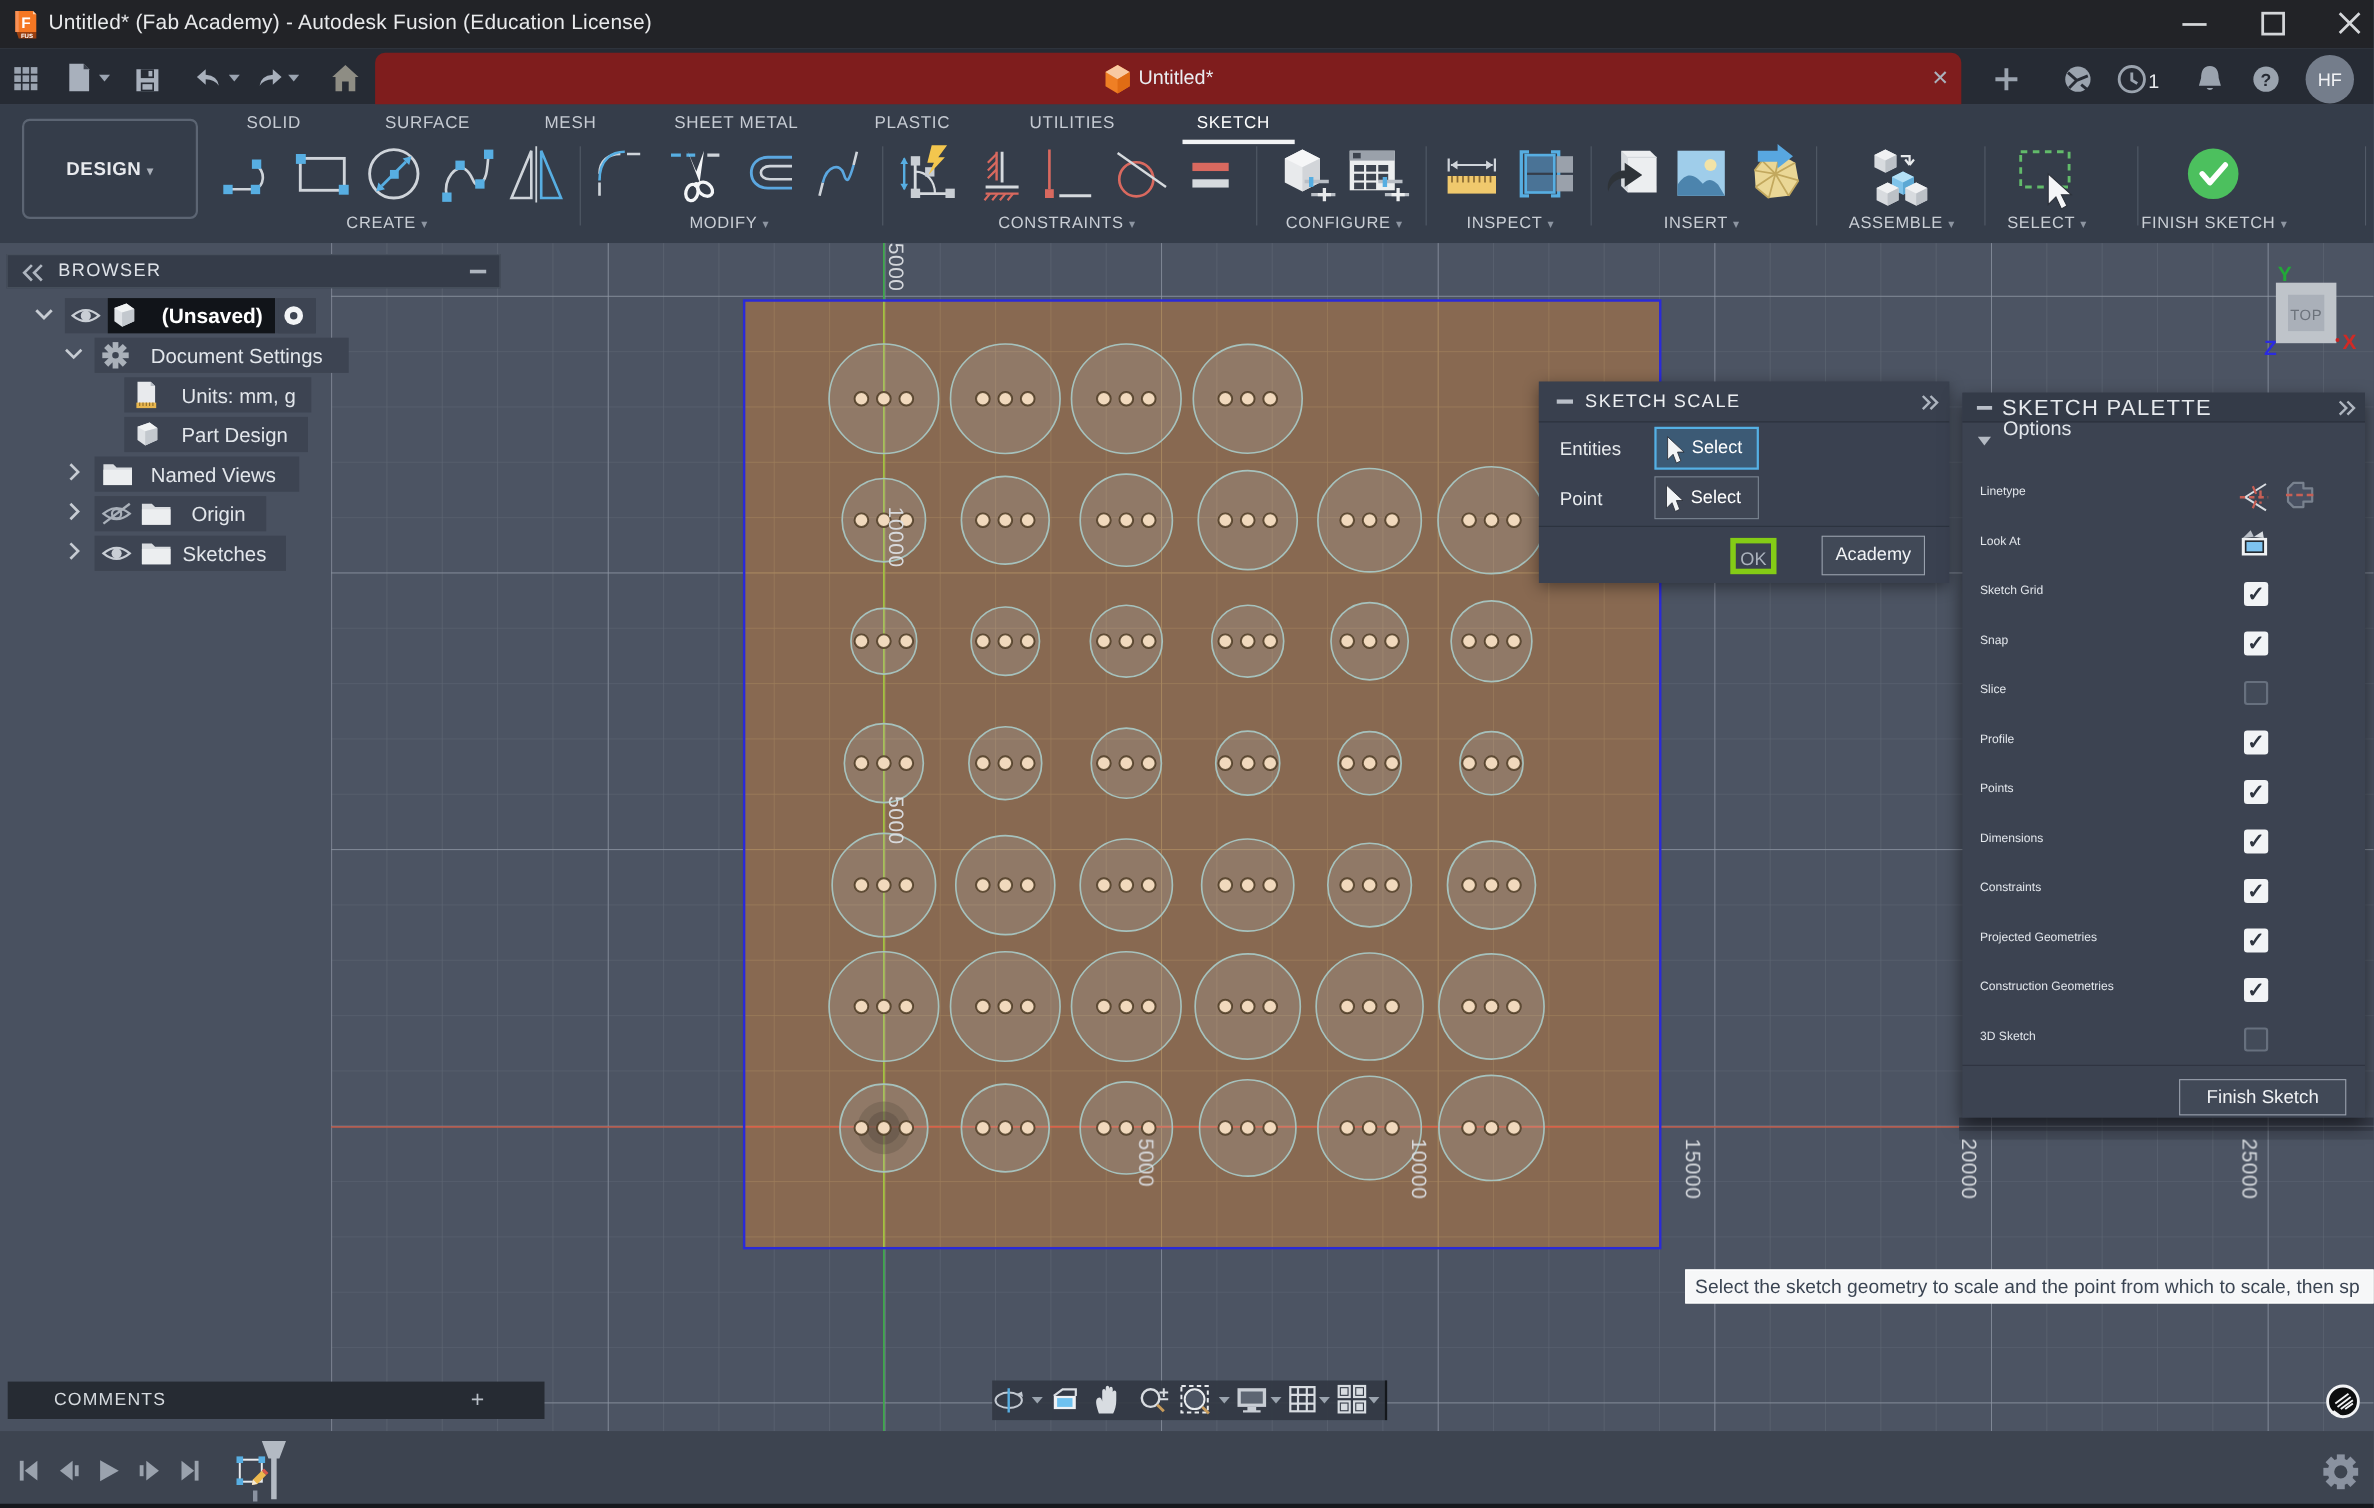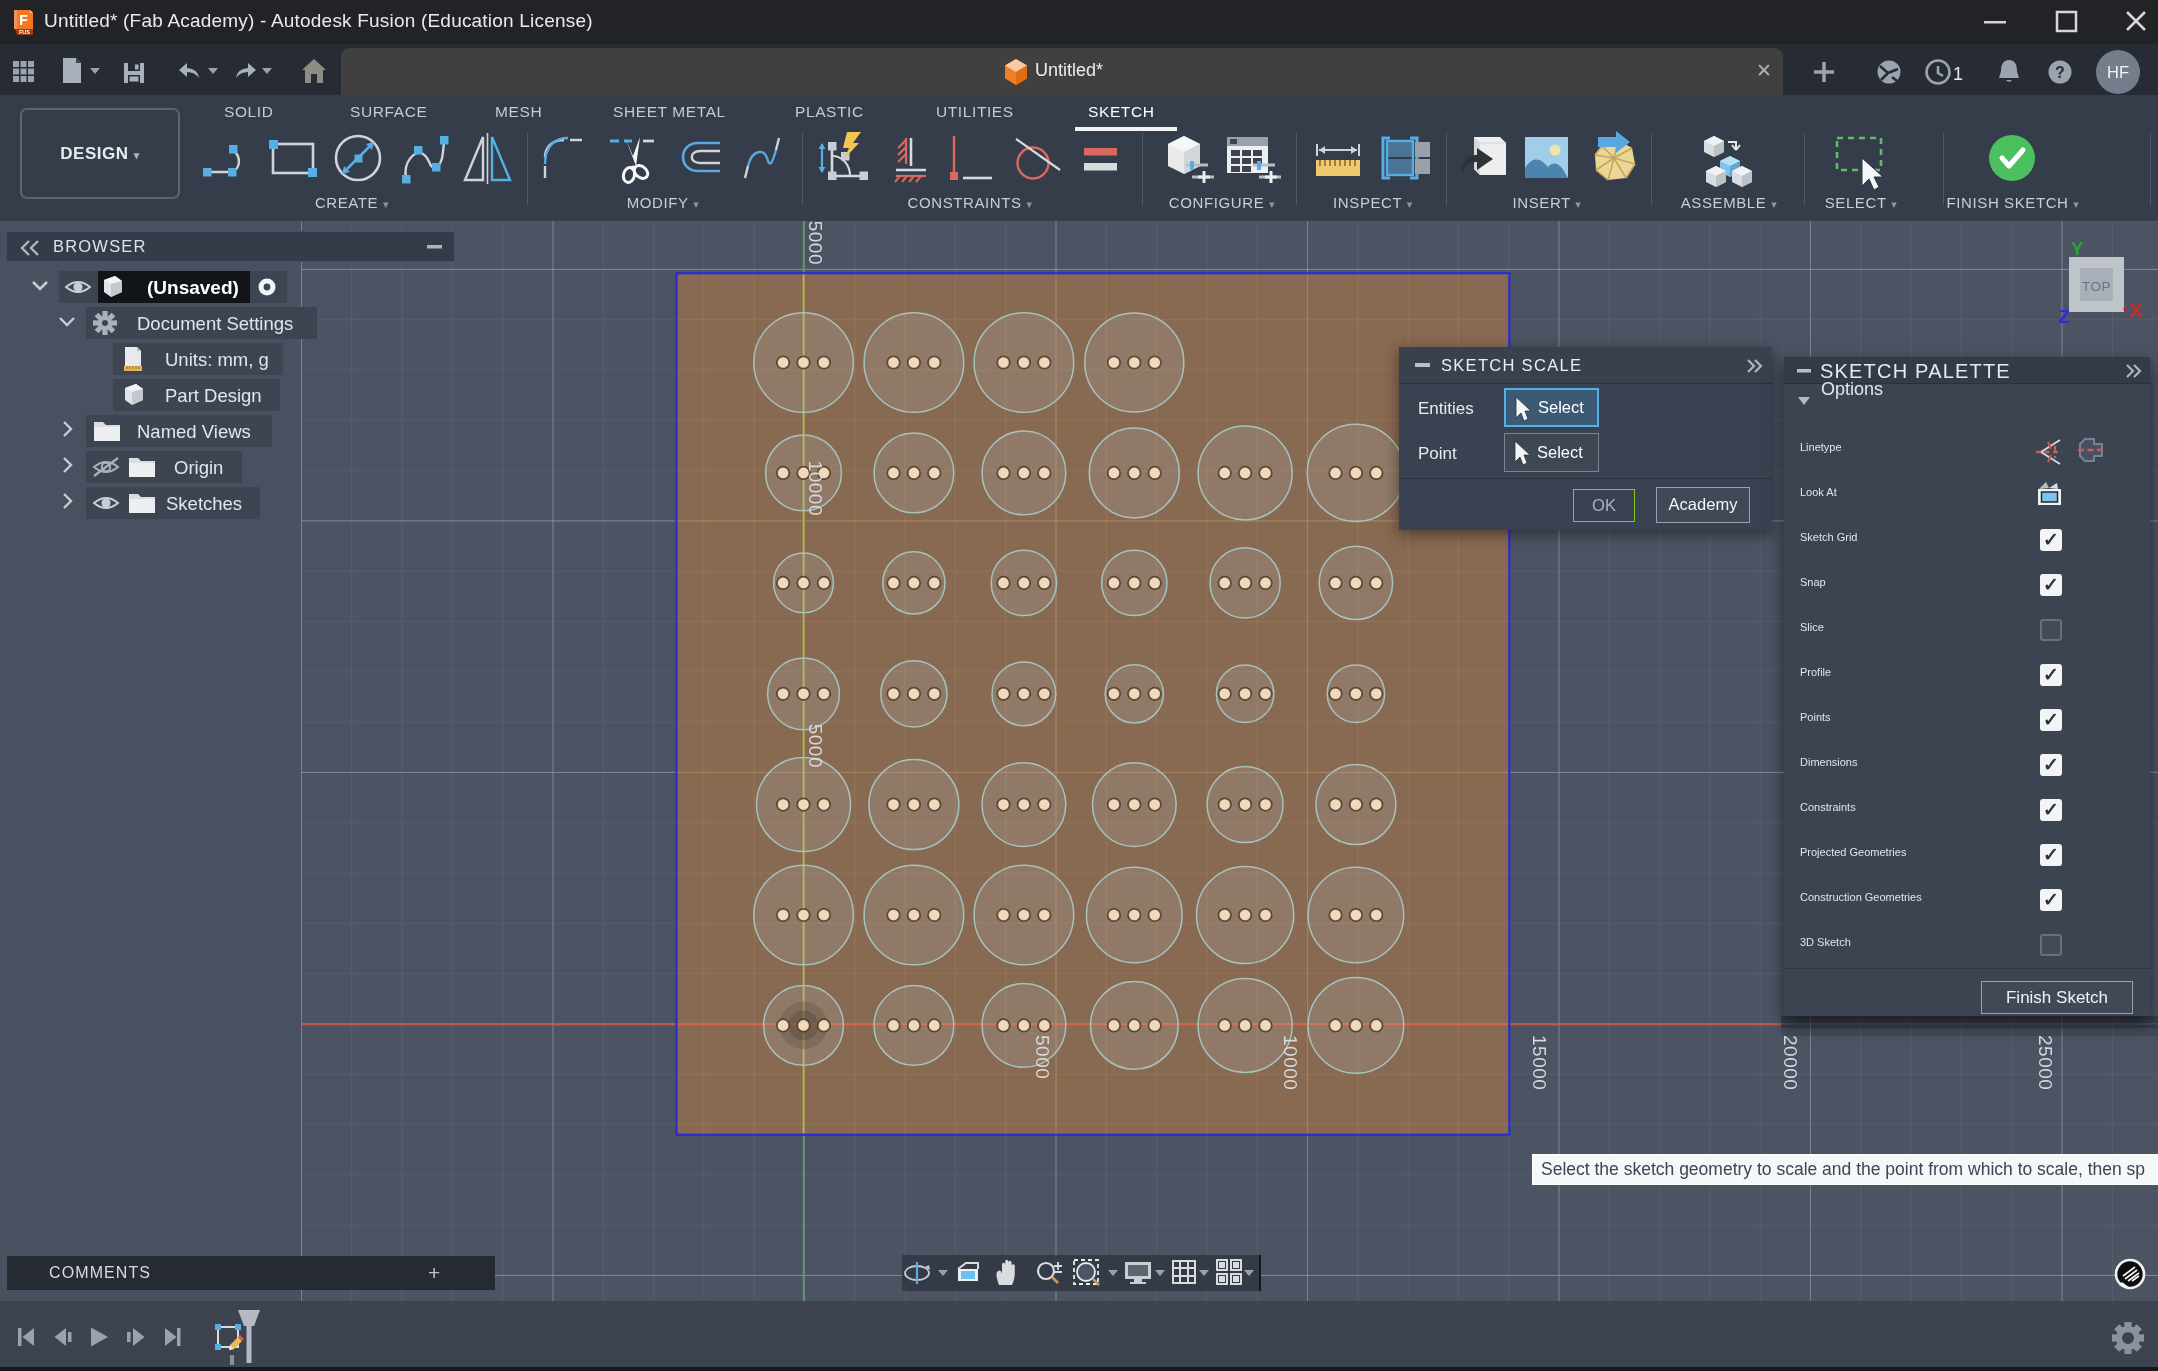--- a/index.html
+++ b/index.html
@@ -6,21 +6,21 @@
 html,body { width:2158px; height:1371px; overflow:hidden; background:#4c5463;
   font-family:"Liberation Sans", sans-serif; }
 .abs { position:absolute; }
 #page { position:relative; width:2158px; height:1371px; }
 
 #titlebar { position:absolute; left:0; top:0; width:2158px; height:44px; background:#222327; }
 #titlebar .ttext { position:absolute; left:44px; top:10px; color:#e9eaec; font-size:19px; letter-spacing:0.2px; }
 #fuslogo { position:absolute; left:12px; top:8px; width:23px; height:28px; }
 
 #toolbar { position:absolute; left:0; top:44px; width:2158px; height:51px; background:#262b34; }
-#doctab { position:absolute; left:341px; top:4px; width:1442px; height:47px; background:#404040; border-radius:9px 9px 0 0; }
+#doctab { position:absolute; left:341px; top:4px; width:1442px; height:47px; background:#7f1d1d; border-radius:9px 9px 0 0; }
 #doctab .dtext { position:absolute; left:694px; top:12px; font-size:18px; color:#eaedf1; }
 #doctab .dclose { position:absolute; left:1415px; top:11px; font-size:19px; color:#aab1bb; }
 
 #ribbon { position:absolute; left:0; top:95px; width:2158px; height:126px; background:#353d4a; }
 #ribbon 
 #designbtn { position:absolute; left:20px; top:13px; width:160px; height:91px; border:2px solid #5c6573; border-radius:7px; color:#e8eaee; font-size:17px; letter-spacing:0.5px; text-align:center; line-height:87px; font-weight:bold; }
 .rtab { position:absolute; top:8px; font-size:15.5px; color:#c6cbd3; letter-spacing:0.6px; }
 .rtab.active { color:#ffffff; }
 #sketch-underline { position:absolute; left:1075px; top:32px; width:102px; height:4px; background:#f2f3f5; }
 .rlabel { position:absolute; top:99px; font-size:15px; color:#c9ced5; letter-spacing:0.6px; white-space:nowrap; transform:translateX(-50%); }
@@ -739,21 +739,21 @@
     <span class="abs" style="left:32px;top:8px">Select</span>
   </div>
   <div class="lbl" style="left:19px;top:97px">Point</div>
   <div class="selbtn" style="left:105px;top:86px;background:#3f4654;border:1px solid #7b8492;">
     <svg class="abs" style="left:7px;top:6px" width="20" height="26">
           <path d="M3 1 L3 22 L8 17 L11 25 L15 23 L12 15 L18 15 Z" fill="#f2f4f6" stroke="#2c313a" stroke-width="0.8"></path>
         </svg>
     <span class="abs" style="left:32px;top:9px">Select</span>
   </div>
   <div class="abs" style="left:0;top:131px;width:373px;height:1px;background:#2c323d"></div>
-  <div class="dbtn" style="left:174px;top:142px;width:62px;line-height:31px;border:1px solid #84cc16;color:#aab2bd;">OK</div>
+  <div class="dbtn" style="left:174px;top:142px;width:42px;line-height:31px;border:5px solid #84cc16;color:#aab2bd;">OK</div>
   <div class="dbtn" style="left:257px;top:140px;width:94px;line-height:33px;border:1px solid #99a1ad;color:#f2f4f6;background:#414957;height:36px;">Academy</div>
 </div>
 
 <div id="palette">
   <div class="hdr">
     <svg class="abs" style="left:13px;top:12px" width="18" height="5">
           <rect width="14" height="3.5" fill="#b9bfc8"></rect>
         </svg>
     <div class="htitle">SKETCH PALETTE</div>
     <svg class="abs" style="left:340px;top:6px" width="22" height="16">

